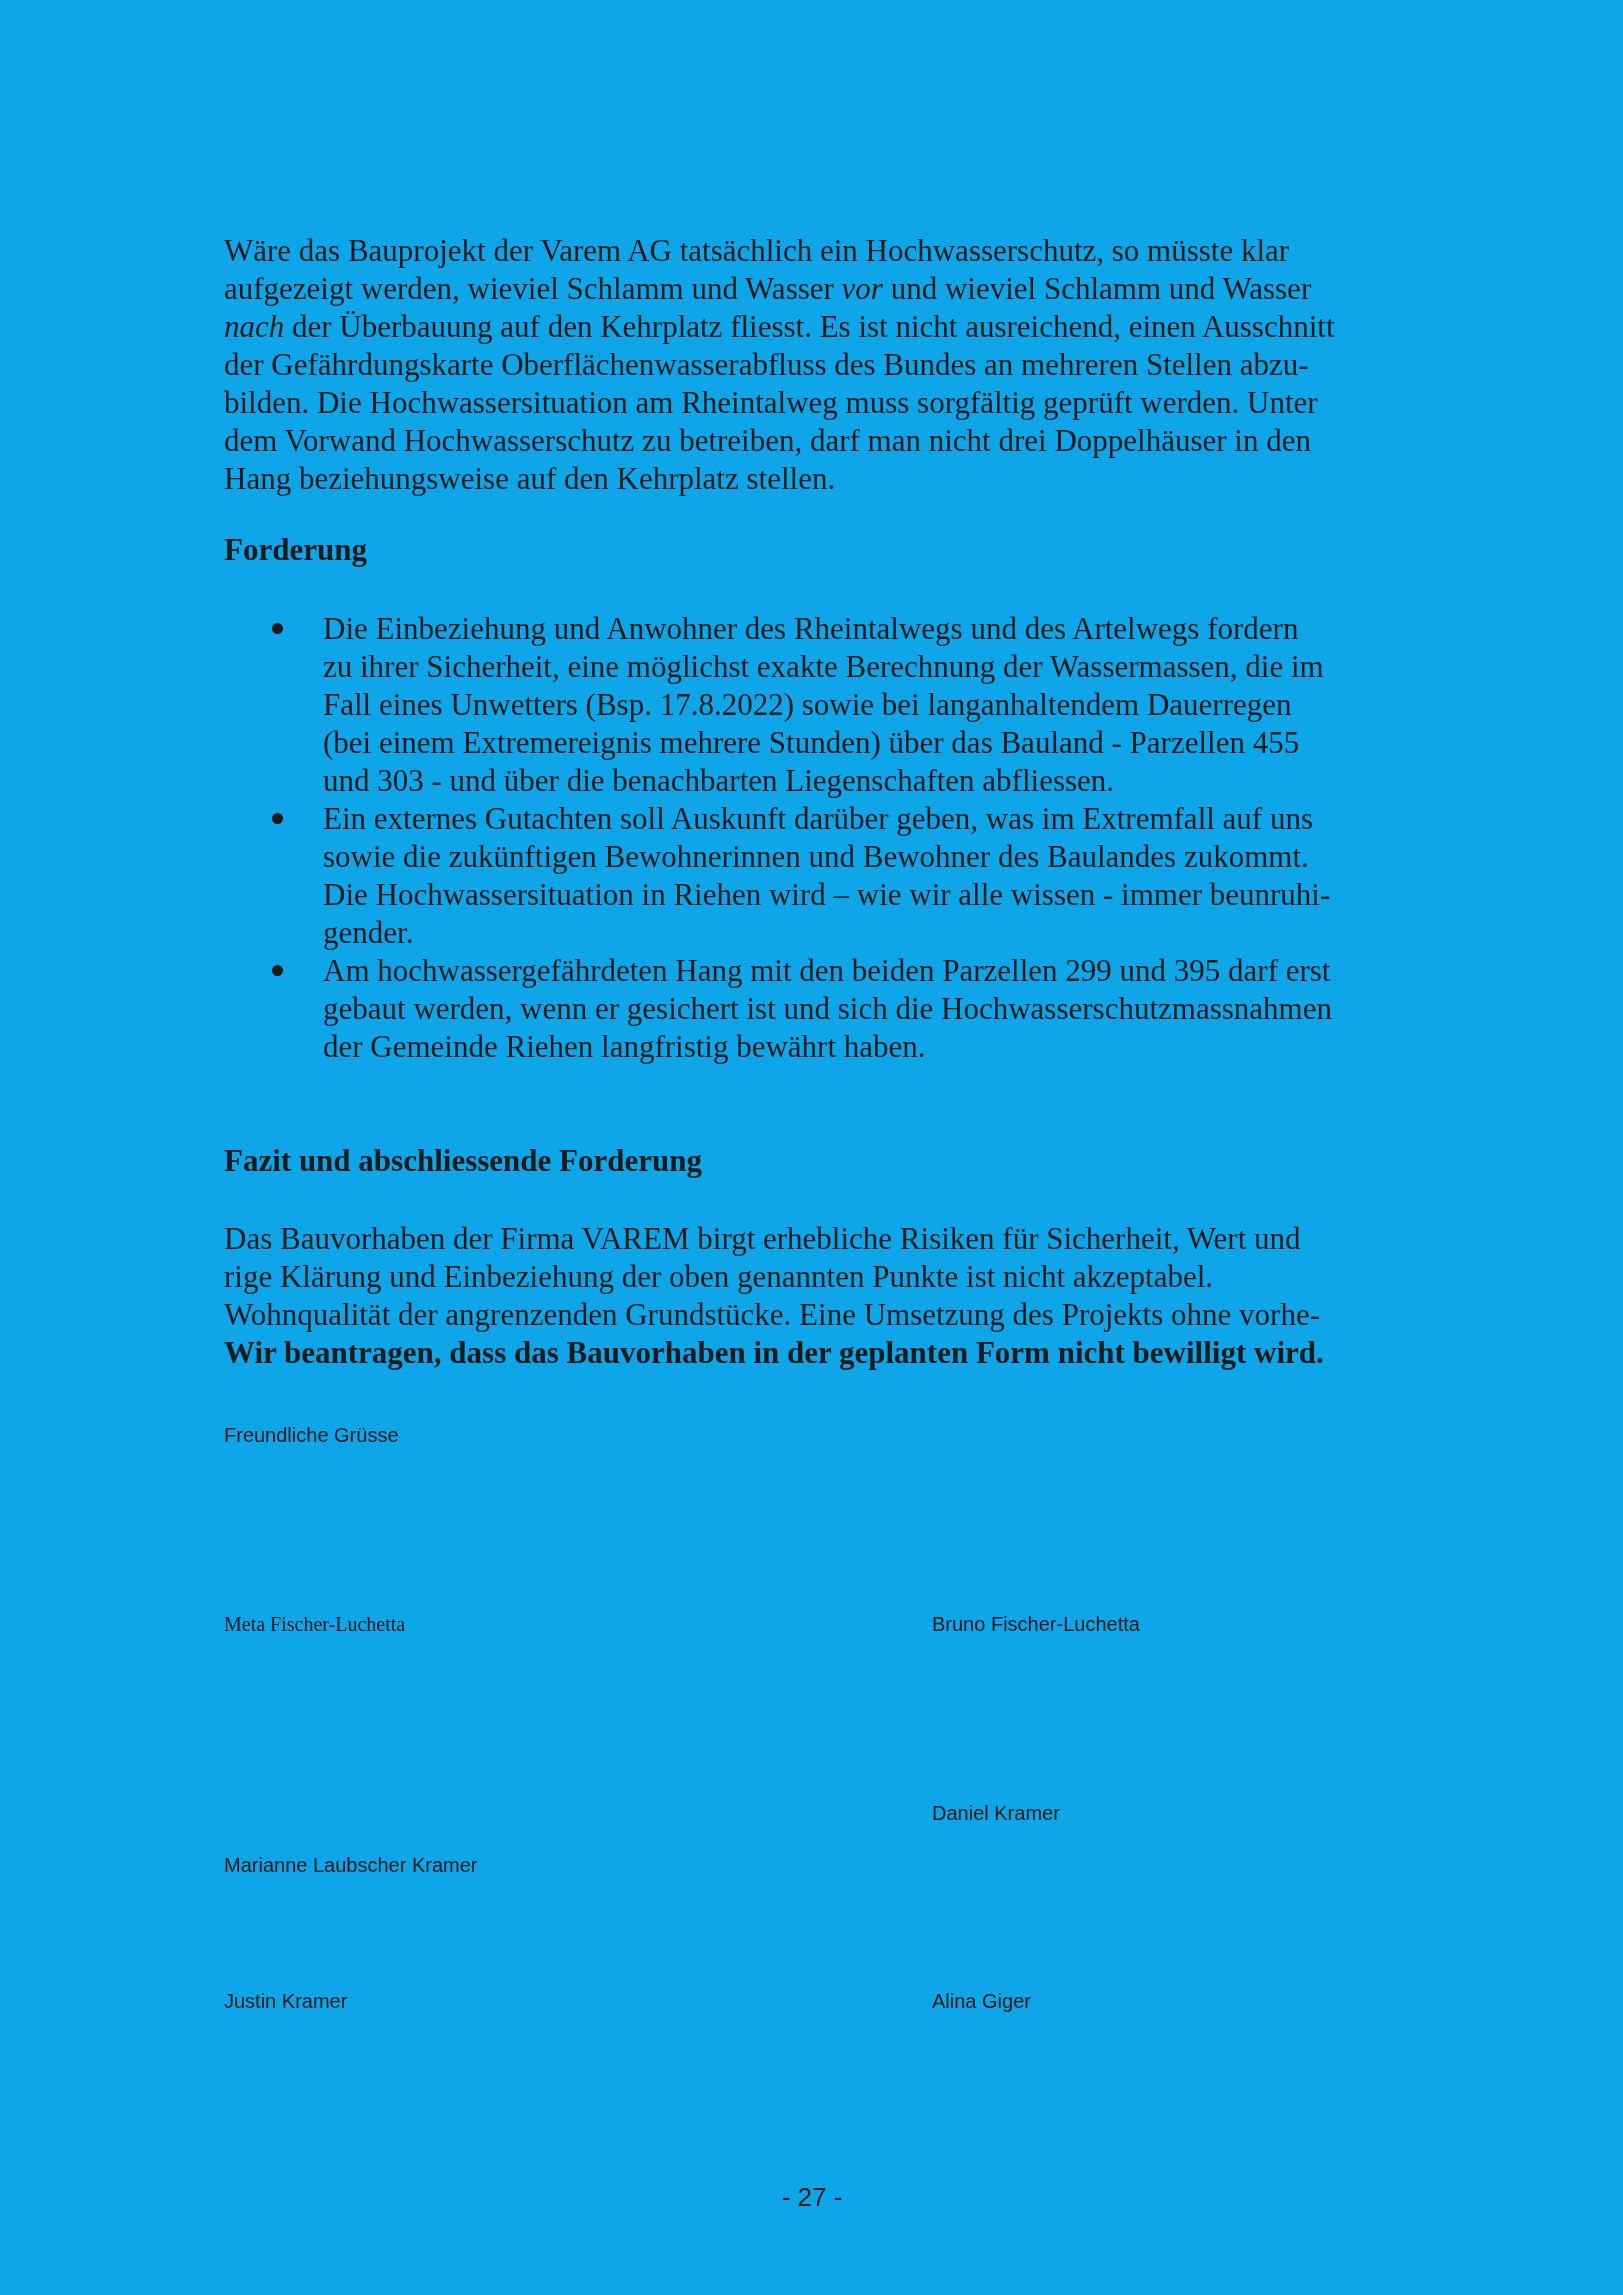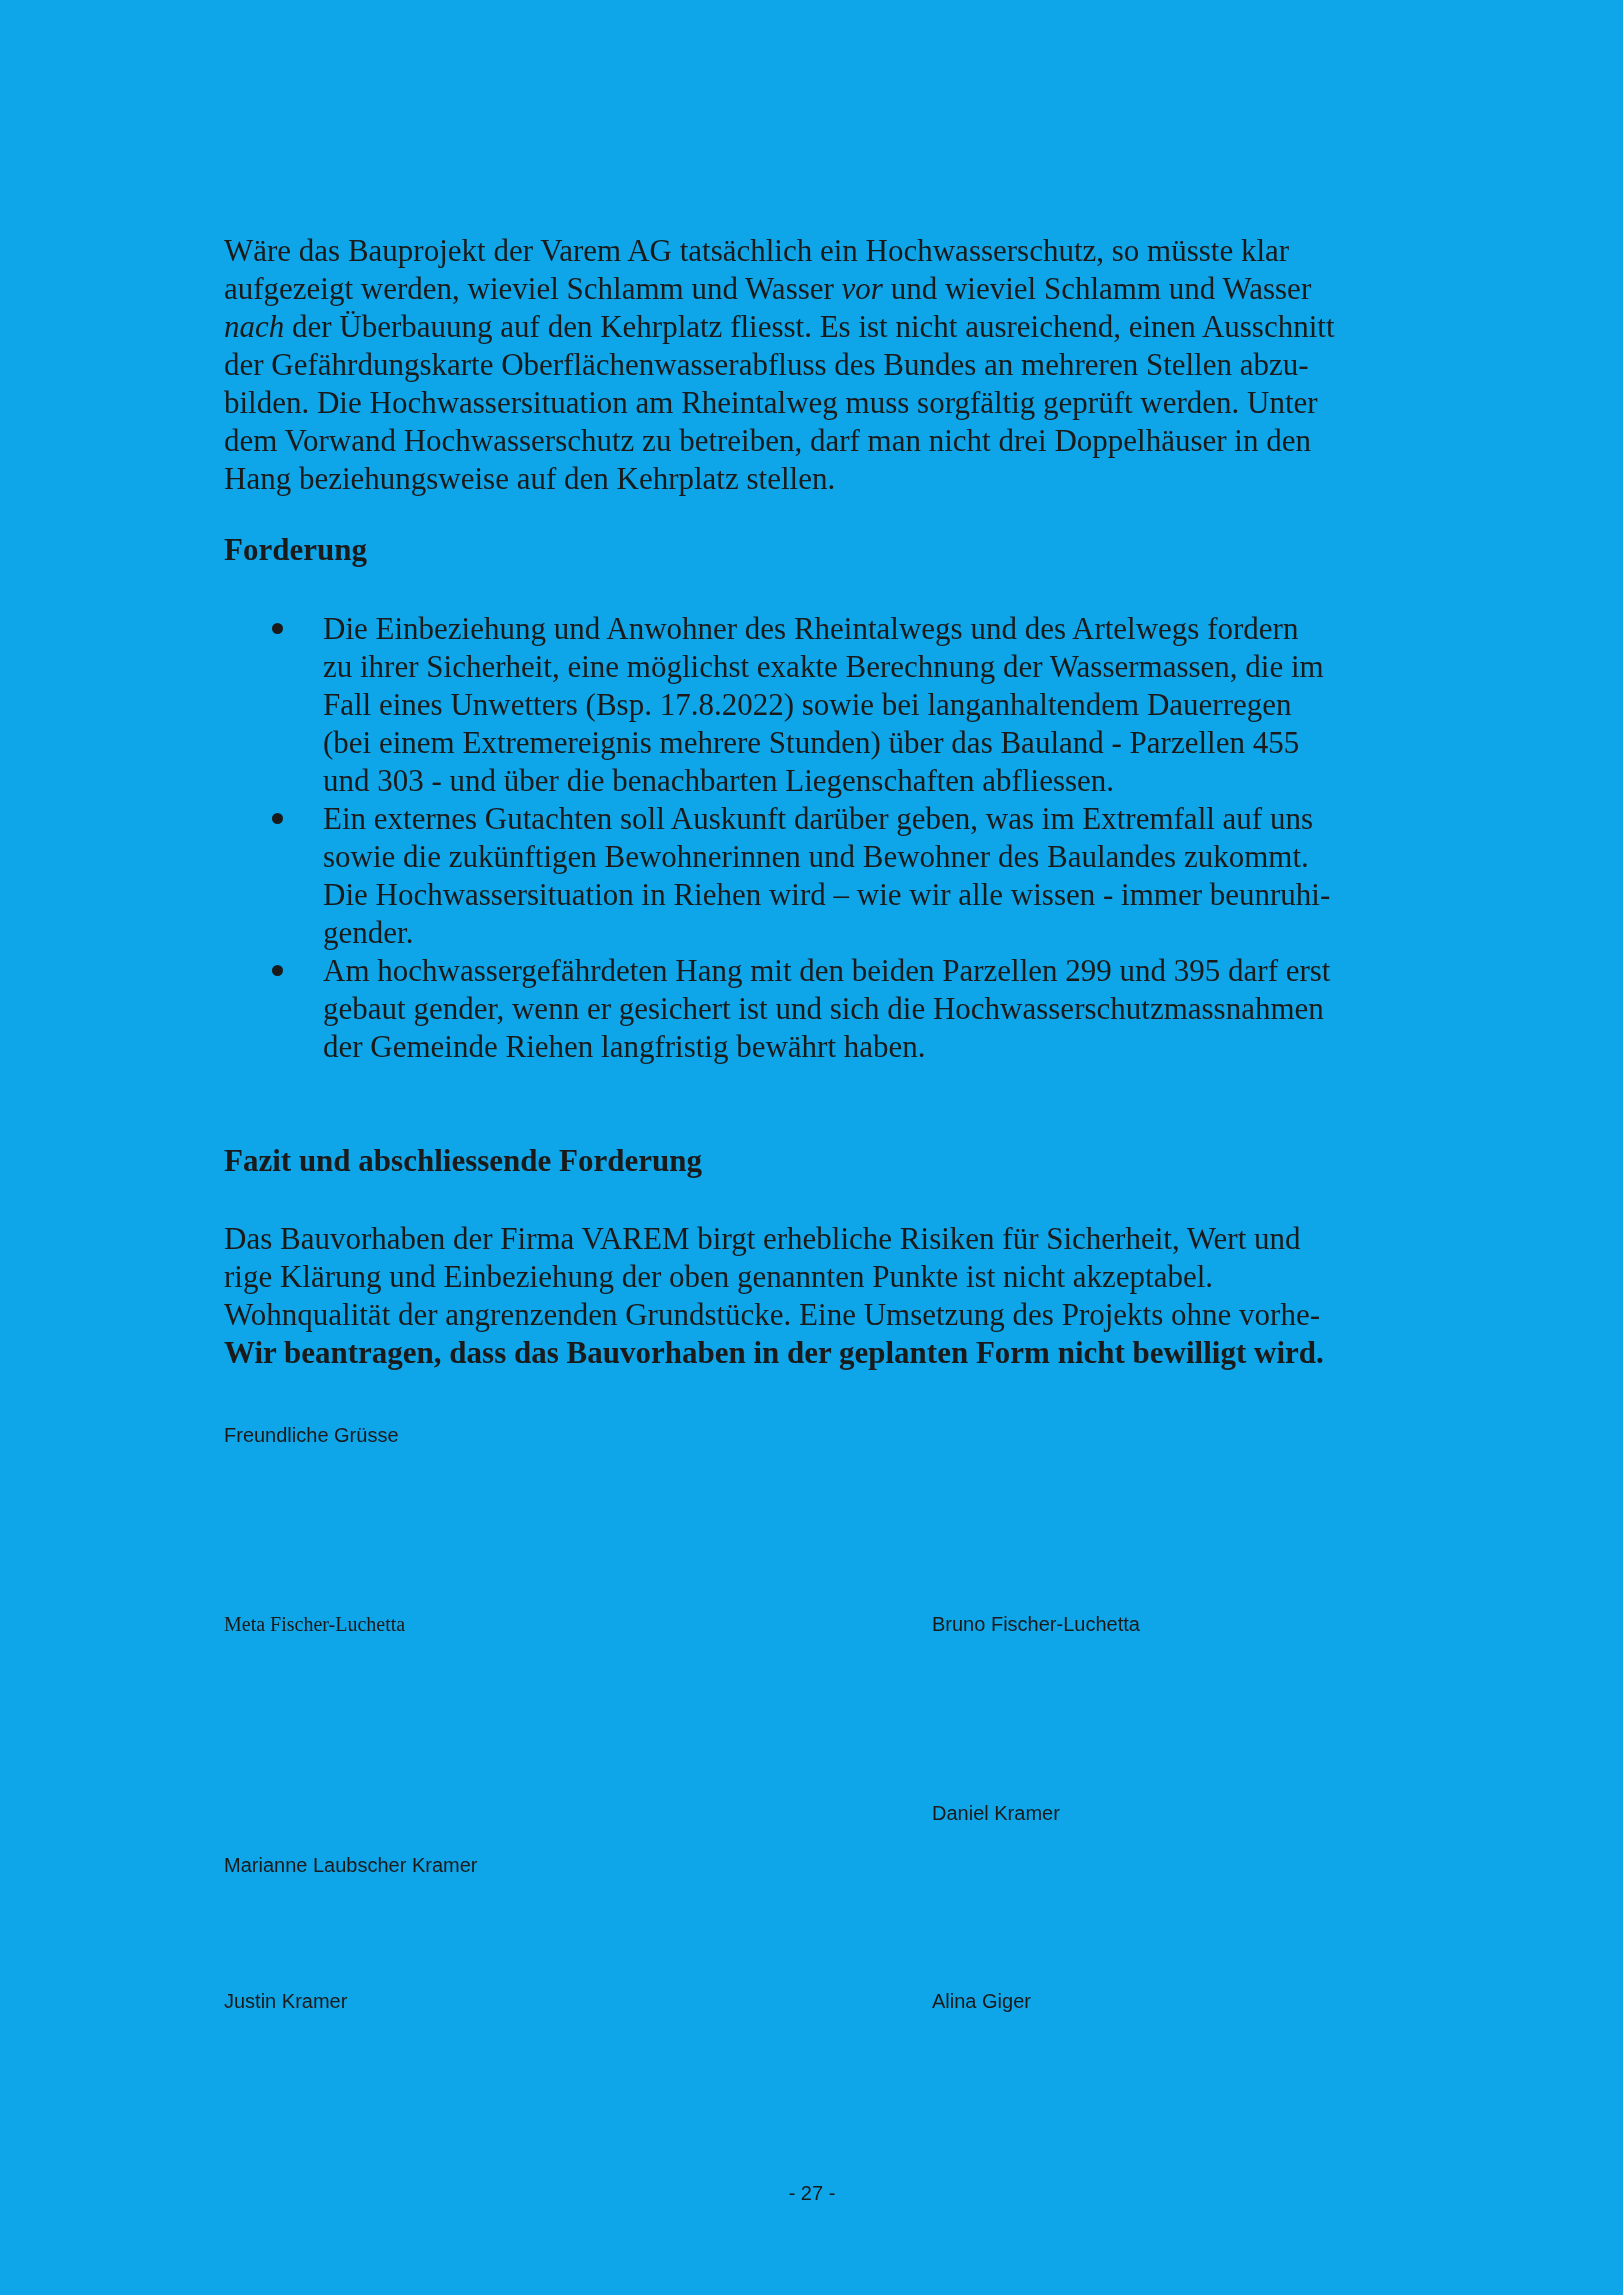--- a/index.html
+++ b/index.html
@@ -64,21 +64,21 @@
       position: absolute;
       white-space: nowrap;
     }
     .page-number {
       position: absolute;
       left: 0;
       width: 1624px;
       top: 2182px;
       text-align: center;
       font-family: "Liberation Sans", "DejaVu Sans", sans-serif;
-      font-size: 20px;
+      font-size: 26px;
       color: #1a1a1a;
     }
     i { font-style: italic; }
   </style>
 </head>
 <body>
 
 <div class="page">
 
   <div class="block serif para" style="top: 232px;">
@@ -105,21 +105,21 @@
     <div class="bullet-item">
       <span class="bullet-dot"></span>
       <span class="line">Ein externes Gutachten soll Auskunft darüber geben, was im Extremfall auf uns</span>
       <span class="line">sowie die zukünftigen Bewohnerinnen und Bewohner des Baulandes zukommt.</span>
       <span class="line">Die Hochwassersituation in Riehen wird – wie wir alle wissen - immer beunruhi-</span>
       <span class="line">gender.</span>
     </div>
     <div class="bullet-item">
       <span class="bullet-dot"></span>
       <span class="line">Am hochwassergefährdeten Hang mit den beiden Parzellen 299 und 395 darf erst</span>
-      <span class="line">gebaut gender, wenn er gesichert ist und sich die Hochwasserschutzmassnahmen</span>
+      <span class="line">gebaut werden, wenn er gesichert ist und sich die Hochwasserschutzmassnahmen</span>
       <span class="line">der Gemeinde Riehen langfristig bewährt haben.</span>
     </div>
   </div>
 
   <div class="block serif heading" style="top: 1142px;">Fazit und abschliessende Forderung</div>
 
   <div class="block serif para" style="top: 1220px;">
     <span class="line">Das Bauvorhaben der Firma VAREM birgt erhebliche Risiken für Sicherheit, Wert und</span>
     <span class="line">rige Klärung und Einbeziehung der oben genannten Punkte ist nicht akzeptabel.</span>
     <span class="line">Wohnqualität der angrenzenden Grundstücke. Eine Umsetzung des Projekts ohne vorhe-</span>

